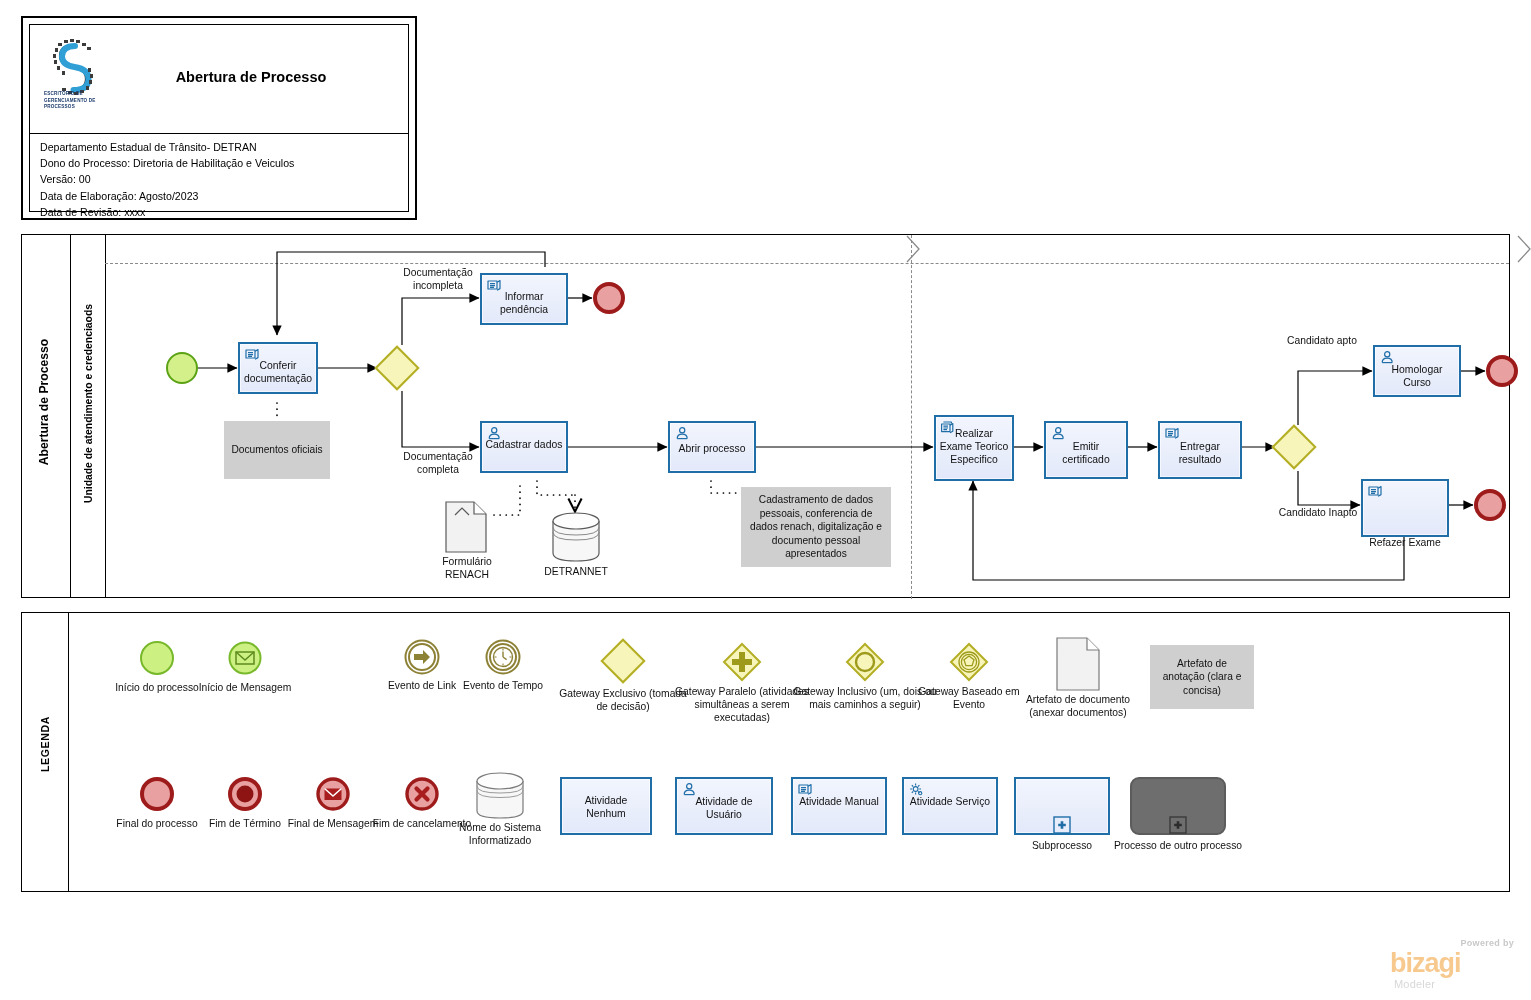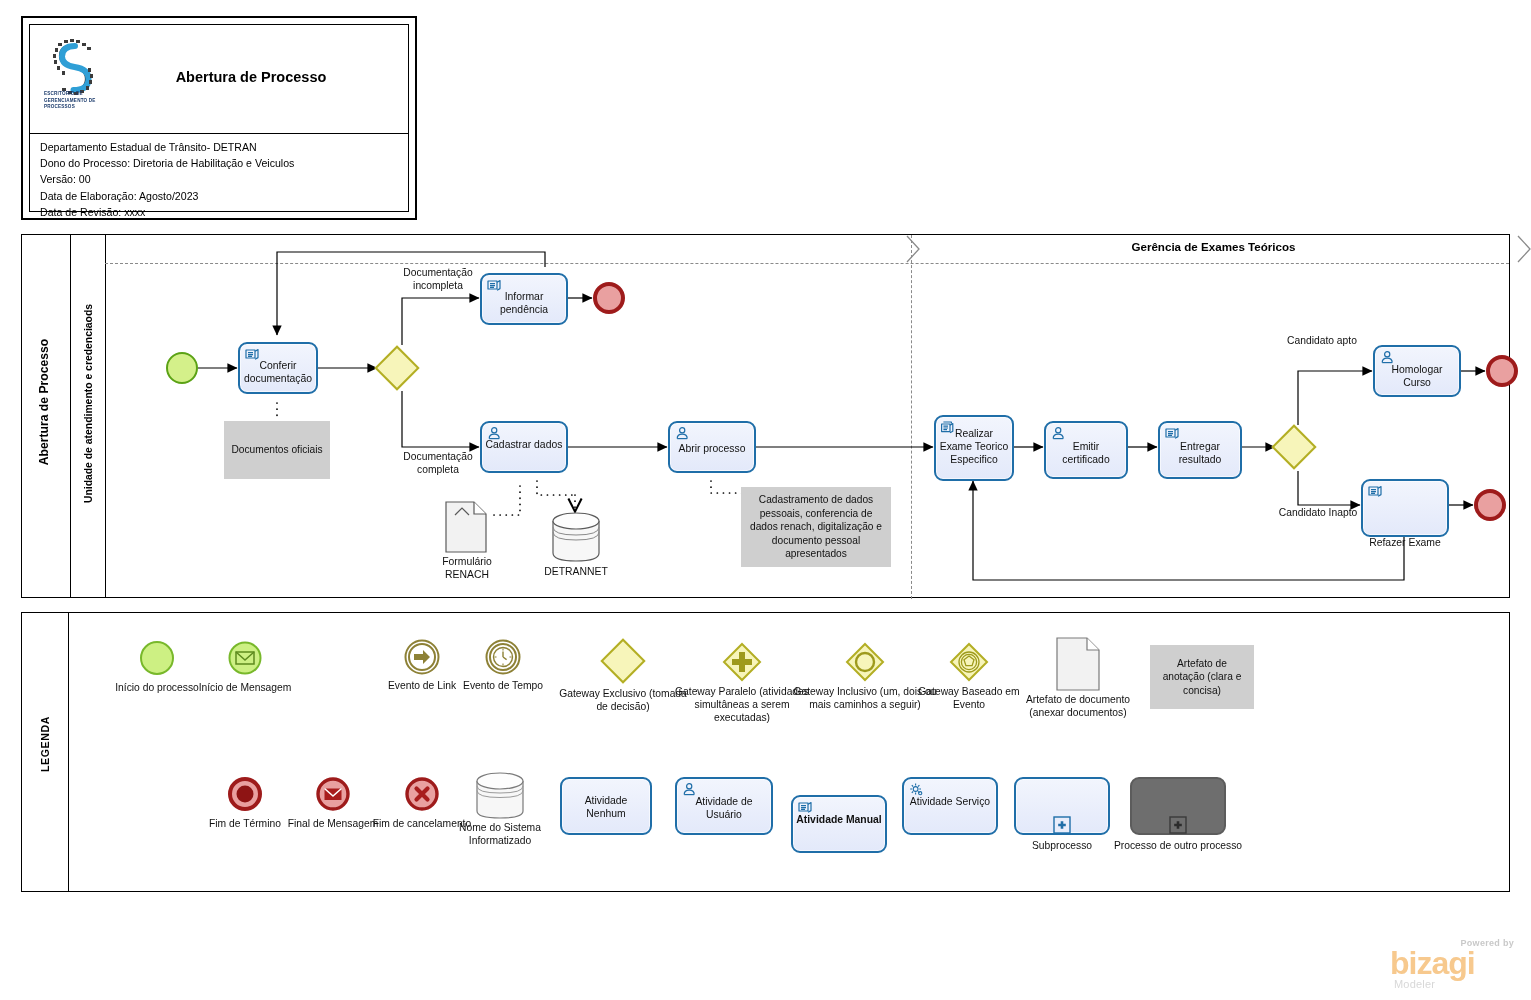--- a/index.html
+++ b/index.html
@@ -26,21 +26,21 @@
   #lane-body{position:absolute;left:83px;top:0;right:0;bottom:0;}
 
   
   #phase-band{position:absolute;left:0;top:0;right:0;height:28px;border-bottom:1px dashed #8a8a8a;}
   #phase-sep{position:absolute;left:806px;top:0;width:0;height:364px;border-left:1px dashed #8a8a8a;}
   #phase-chev-left{position:absolute;left:800px;top:0;width:16px;height:28px;}
   #phase-chev-right{position:absolute;left:1411px;top:0;width:16px;height:28px;}
   #phase-label{position:absolute;left:806px;top:5px;width:605px;text-align:center;font-size:11.6px;font-weight:bold;color:#000;}
 
   
-  .task{position:absolute;box-sizing:border-box;border:2px solid #1f6ea8;border-radius:9px;
+  .task{position:absolute;box-sizing:border-box;border:2px solid #1f6ea8;border-radius:0;
         background:linear-gradient(180deg,#f2f5fd 0%,#e3e9fa 100%);
         box-shadow:0 0 0 1px rgba(255,255,255,.6) inset;}
   .task .tlabel{position:absolute;left:2px;right:2px;text-align:center;font-size:10.4px;color:#111;line-height:13px;}
   .task .ticon{position:absolute;left:4px;top:3px;width:17px;height:15px;}
 
   .evt{position:absolute;border-radius:50%;box-sizing:border-box;}
   .evt-start{border:2px solid #5ba215;background:#d4f08a;}
   .evt-end{border:4px solid #9e1b1b;background:#e9a0a0;}
 
   .gw{position:absolute;box-sizing:border-box;background:#f7f5ba;border:2px solid #b3ae24;transform:rotate(45deg);}
@@ -62,21 +62,21 @@
   #legend-body{position:absolute;left:46px;top:0;right:0;bottom:0;}
   .lg-item{position:absolute;text-align:center;}
   .lg-cap{position:absolute;left:50%;transform:translateX(-50%);width:132px;text-align:center;font-size:10.3px;color:#111;line-height:13.2px;}
   .lg-shape{position:absolute;left:50%;transform:translateX(-50%);}
 
   .ring{box-sizing:border-box;border-radius:50%;}
 
   
   #wm{left:1386px;top:938px;width:132px;height:56px;}
   #wm-powered{position:absolute;right:4px;top:0;font-size:9px;color:#c9c9c9;font-weight:bold;letter-spacing:.3px;}
-  #wm-bizagi{position:absolute;left:4px;top:9px;font-size:32px;color:#f7c98e;font-weight:bold;letter-spacing:-1px;line-height:32px;}
+  #wm-bizagi{position:absolute;left:4px;top:9px;font-size:27px;color:#f7c98e;font-weight:bold;letter-spacing:-1px;line-height:32px;}
   #wm-modeler{position:absolute;left:8px;top:40px;font-size:11px;color:#d8d8d8;letter-spacing:.2px;}
 </style>
 </head>
 <body>
 
 <div id="root">
 
   <div class="abs" id="header-card">
     <div id="header-inner">
       <div id="header-title-row">
@@ -132,21 +132,20 @@
     <div id="lane-body">
 
       <div id="phase-band"></div>
       <div id="phase-sep"></div>
       <svg id="phase-chev-left" viewBox="0 0 16 28">
         <path d="M2 1 L14 14 L2 27" fill="none" stroke="#8a8a8a" stroke-width="1.3"></path>
       </svg>
       <svg id="phase-chev-right" viewBox="0 0 16 28">
         <path d="M2 1 L14 14 L2 27" fill="none" stroke="#8a8a8a" stroke-width="1.3"></path>
       </svg>
-      <div id="phase-label">Gerência de Exames Teóricos</div>
 
       <svg class="abs" style="left:0;top:0;width:1406px;height:364px;">
         <defs>
           <marker id="ah" markerWidth="9" markerHeight="9" refX="8" refY="4.5" orient="auto">
             <path d="M0,0.6 L8.4,4.5 L0,8.4 z" fill="#000"></path>
           </marker>
           <marker id="ahd" markerWidth="9" markerHeight="9" refX="8" refY="4.5" orient="auto">
             <path d="M0.6,0.6 L8.4,4.5 L0.6,8.4" fill="none" stroke="#000" stroke-width="1.2"></path>
           </marker>
         </defs>
@@ -416,20 +415,24 @@
           <path d="M1 1 h30 l12 12 v40 h-42 z" fill="#f2f2f2" stroke="#7a7a7a" stroke-width="1.2"></path>
           <path d="M31 1 v12 h12" fill="#ffffff" stroke="#7a7a7a" stroke-width="1.2"></path>
         </svg>
         <div class="lg-cap" style="top:58px;width:132px;">Artefato de documento (anexar documentos)</div>
       </div>
 
       <div class="lg-item" style="left:1068px;top:22px;width:132px;height:140px;">
         <div class="lg-shape annot" style="top:10px;width:104px;height:64px;position:absolute;">Artefato de anotação (clara e concisa)</div>
       </div>
 
+      <div class="lg-item" style="left:23px;top:158px;width:132px;height:120px;">
+        <div class="lg-shape ring" style="top:6px;width:34px;height:34px;border:4px solid #9e1b1b;background:#e9a0a0;"></div>
+        <div class="lg-cap" style="top:46px;">Final do processo</div>
+      </div>
 
       <div class="lg-item" style="left:111px;top:158px;width:132px;height:120px;">
         <svg class="lg-shape" style="top:6px;width:34px;height:34px;" viewBox="0 0 34 34">
           <circle cx="17" cy="17" r="15" fill="#e9a0a0" stroke="#9e1b1b" stroke-width="4"></circle>
           <circle cx="17" cy="17" r="8.5" fill="#8e1414"></circle>
         </svg>
         <div class="lg-cap" style="top:46px;">Fim de Término</div>
       </div>
 
       <div class="lg-item" style="left:199px;top:158px;width:132px;height:120px;">
@@ -471,21 +474,21 @@
             <g fill="none" stroke="#1f6ea8" stroke-width="1.2">
               <circle cx="8.2" cy="4.2" r="2.6"></circle>
               <path d="M3.2 12.6 q0 -4.4 5 -4.4 q5 0 5 4.4"></path>
                 <path d="M3.2 12.6 h10"></path>
             </g>
           </svg>
           <div class="tlabel" style="top:16px;">Atividade de Usuário</div>
         </div>
       </div>
 
-      <div class="lg-item" style="left:705px;top:176px;width:132px;height:120px;font-weight:bold;">
+      <div class="lg-item" style="left:705px;top:158px;width:132px;height:120px;">
         <div class="lg-shape task" style="top:6px;width:96px;height:58px;position:absolute;">
           <svg class="ticon" viewBox="0 0 17 15">
             <g fill="none" stroke="#1f6ea8" stroke-width="1.2" stroke-linejoin="round">
               <path d="M2 3 h9 v8 h-9 z"></path>
                 <path d="M11 4.2 l3 -1.6 v8 l-3 1.6"></path>
               <path d="M4 5.6 h5 M4 7.6 h5 M4 9.4 h4"></path>
             </g>
           </svg>
           <div class="tlabel" style="top:16px;">Atividade Manual</div>
         </div>

